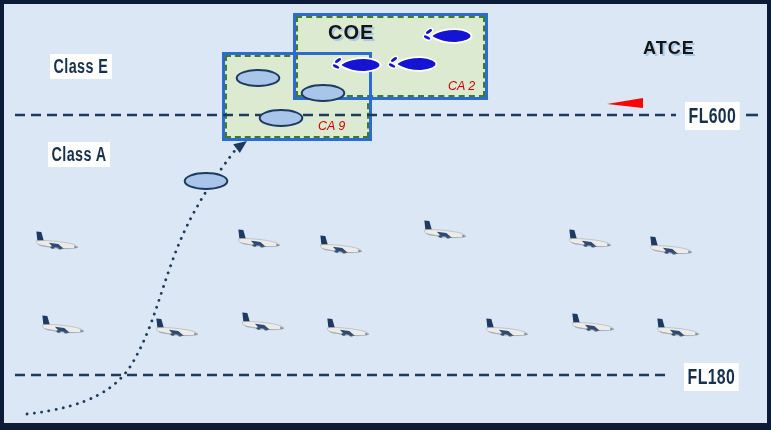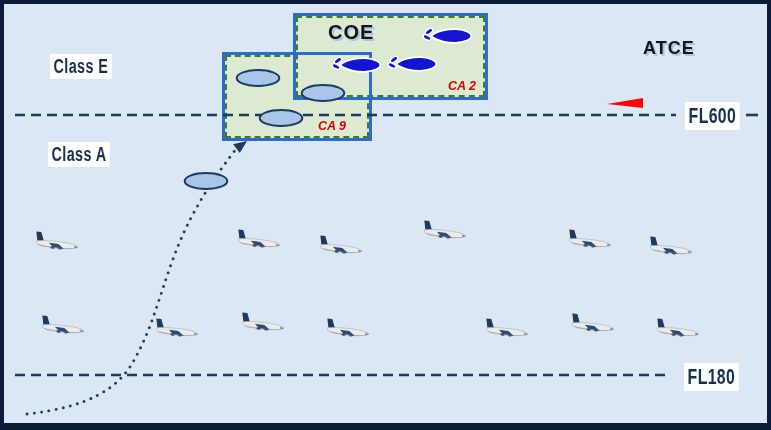--- a/index.html
+++ b/index.html
@@ -30,21 +30,21 @@
   .lbl{position:absolute; z-index:5; white-space:nowrap;}
   .white-tag{background:#fff; color:var(--label-text); font-weight:bold;
     padding:1px 5px; transform:scaleX(0.72); transform-origin:0 50%; letter-spacing:0.5px;}
   #class-e{left:50px; top:54px; font-size:20px;}
   #class-a{left:48px; top:142px; font-size:20px;}
   #fl600{left:685px; top:102px; font-size:22px;}
   #fl180{left:684px; top:363px; font-size:22px;}
   .env-lbl{color:#141414; font-weight:bold; text-shadow:2px 2px 0 var(--shadow-blue);}
   #coe{left:328px; top:21px; font-size:20px; letter-spacing:1px;}
   #atce{left:643px; top:38px; font-size:18px; letter-spacing:1px;text-align:right;}
-  .ca-lbl{color:var(--ca-label); font-weight:bold; font-style:italic; font-size:12.5px;}
+  .ca-lbl{color:var(--ca-label); font-weight:normal; font-style:italic; font-size:12.5px;}
   #ca1-label{left:318px; top:119px;}
   #ca2-label{left:448px; top:79px;}
 </style>
 </head>
 <body>
 
 <div class="canvas">
 
   <div class="gbox" id="ca1-box"></div>
   <div class="gbox" id="ca2-box"></div>

